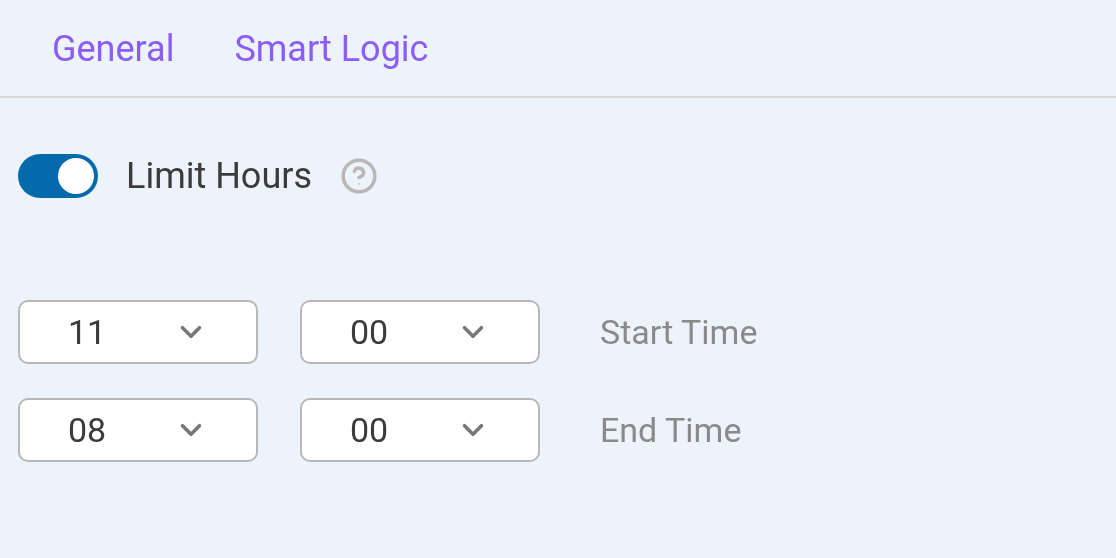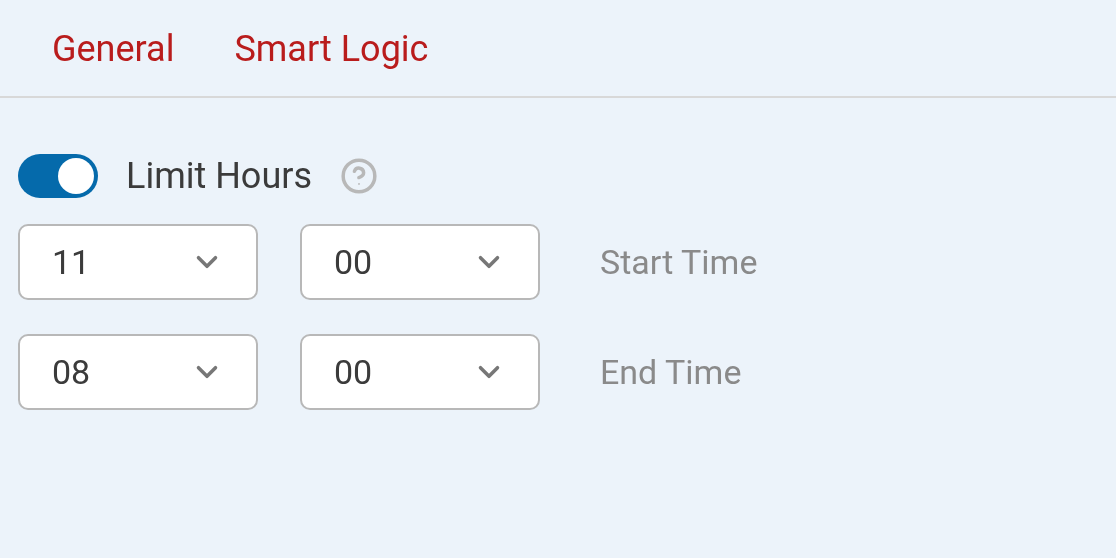--- a/index.html
+++ b/index.html
@@ -15,21 +15,21 @@
       overflow: hidden;
     }
     .tabs {
       display: flex;
       gap: 60px;
       padding: 28px 52px 0 52px;
       border-bottom: 2px solid #d8d8d8;
     }
     .tab {
       font-size: 36px;
-      color: #b91c1c;
+      color: #8b5cf6;
       padding-bottom: 26px;
       cursor: pointer;
       position: relative;
       font-weight: 400;
     }
     .tab.active {
       color: #333;
       font-weight: 700;
     }
     .tab.active::after {
@@ -41,21 +41,21 @@
       height: 7px;
       background: #e27730;
     }
     .content {
       padding: 56px 18px 0 18px;
     }
     .toggle-row {
       display: flex;
       align-items: center;
       gap: 28px;
-      margin-bottom: 26px;
+      margin-bottom: 102px;
     }
     .toggle {
       width: 80px;
       height: 44px;
       background: #056aab;
       border-radius: 22px;
       position: relative;
       cursor: pointer;
     }
     .toggle-knob {
@@ -80,28 +80,28 @@
       cursor: pointer;
     }
     .time-row {
       display: flex;
       align-items: center;
       gap: 42px;
       margin-bottom: 34px;
     }
     .select-box {
       width: 240px;
-      height: 76px;
+      height: 64px;
       background: #fff;
       border: 2px solid #b8b8b8;
       border-radius: 10px;
       display: flex;
       align-items: center;
       justify-content: space-between;
-      padding: 0 32px;
+      padding: 0 48px;
       cursor: pointer;
       font-size: 34px;
       color: #3b3b3b;
     }
     .select-value {
       font-weight: 400;
     }
     .chevron {
       display: inline-flex;
       align-items: center;

